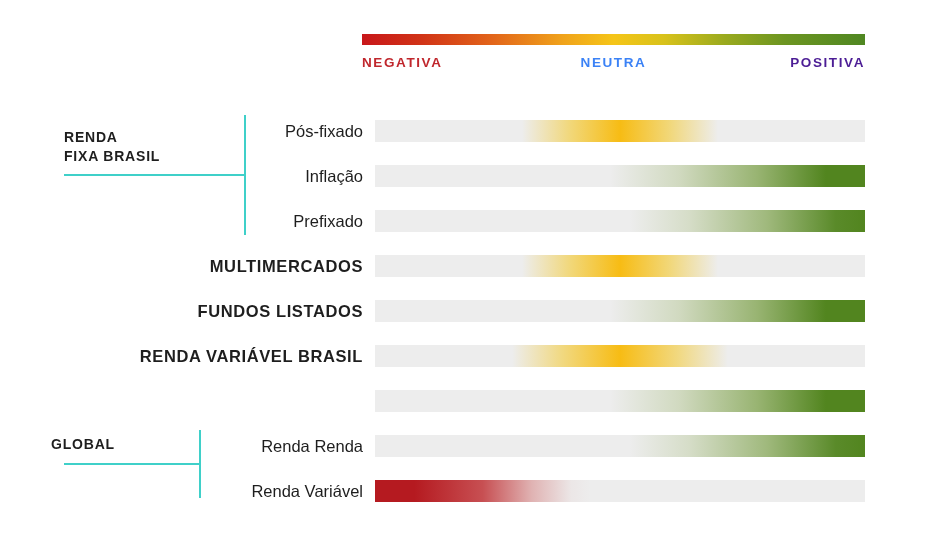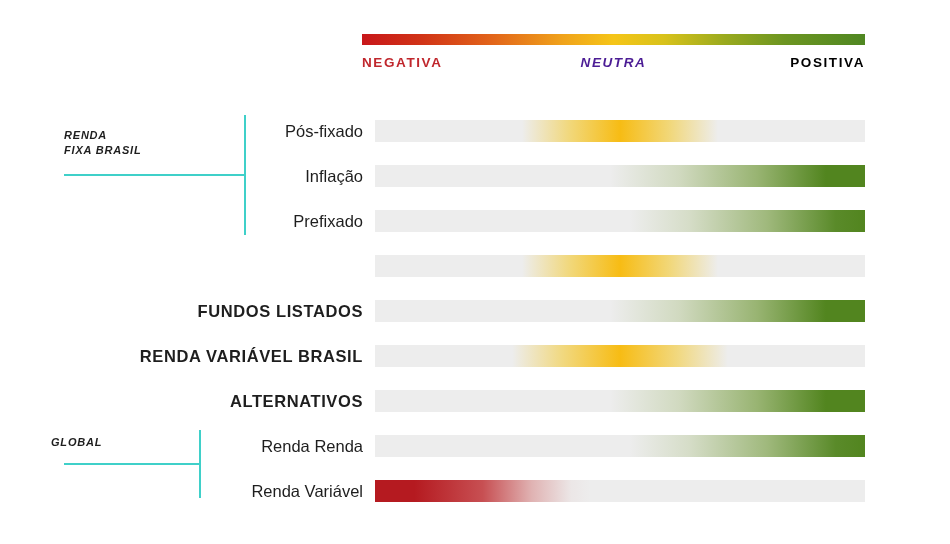--- a/index.html
+++ b/index.html
@@ -49,22 +49,22 @@
     margin-top: 10px;
   }
   .legend-label {
     position: absolute;
     font-size: 13.5px;
     font-weight: bold;
     letter-spacing: 1.6px;
     white-space: nowrap;
   }
   .legend-label.neg { left: 0; color: #c0272d; }
-  .legend-label.neu { left: 50%; transform: translateX(-50%); color: #4c1d95; font-style: italic; }
-  .legend-label.pos { right: 0; color: #000000; }
+  .legend-label.neu { left: 50%; transform: translateX(-50%); color: #3b82f6; }
+  .legend-label.pos { right: 0; color: #4c1d95; }
 
   
   .rows {
     position: absolute;
     left: 0;
     top: 108px;
     width: 950px;
   }
   .row {
     position: relative;
@@ -152,27 +152,26 @@
     position: absolute;
     border-left: 2px solid #3fd0c9;
   }
   .bracket-arm {
     position: absolute;
     height: 2px;
     background: #3fd0c9;
   }
   .group-title {
     position: absolute;
-    font-size: 11px;
+    font-size: 14px;
     font-weight: bold;
     letter-spacing: 0.8px;
     color: #1e1e1e;
     line-height: 1.35;
     white-space: pre-line;
-    font-style: italic;
   }
 </style>
 </head>
 <body>
 
 <div class="sheet">
 
   <div class="legend">
     <div class="legend-bar"></div>
     <div class="legend-labels">
@@ -208,41 +207,41 @@
     </div>
 
     <div class="row">
       <span class="row-label sub">Prefixado</span>
       <div class="track">
         <div class="fill positive"></div>
       </div>
     </div>
 
     <div class="row">
+      <span class="row-label main">MULTIMERCADOS</span>
       <div class="track">
         <div class="fill neutral"></div>
       </div>
     </div>
 
     <div class="row">
       <span class="row-label main">FUNDOS LISTADOS</span>
       <div class="track">
         <div class="fill positive-strong"></div>
       </div>
     </div>
 
     <div class="row">
       <span class="row-label main">RENDA VARIÁVEL BRASIL</span>
       <div class="track">
         <div class="fill neutral-wide"></div>
       </div>
     </div>
 
     <div class="row">
-      <span class="row-label main">ALTERNATIVOS</span>
       <div class="track">
         <div class="fill positive-strong"></div>
       </div>
     </div>
 
     <div class="row">
       <span class="row-label sub">Renda Renda</span>
       <div class="track">
         <div class="fill positive"></div>
       </div>

